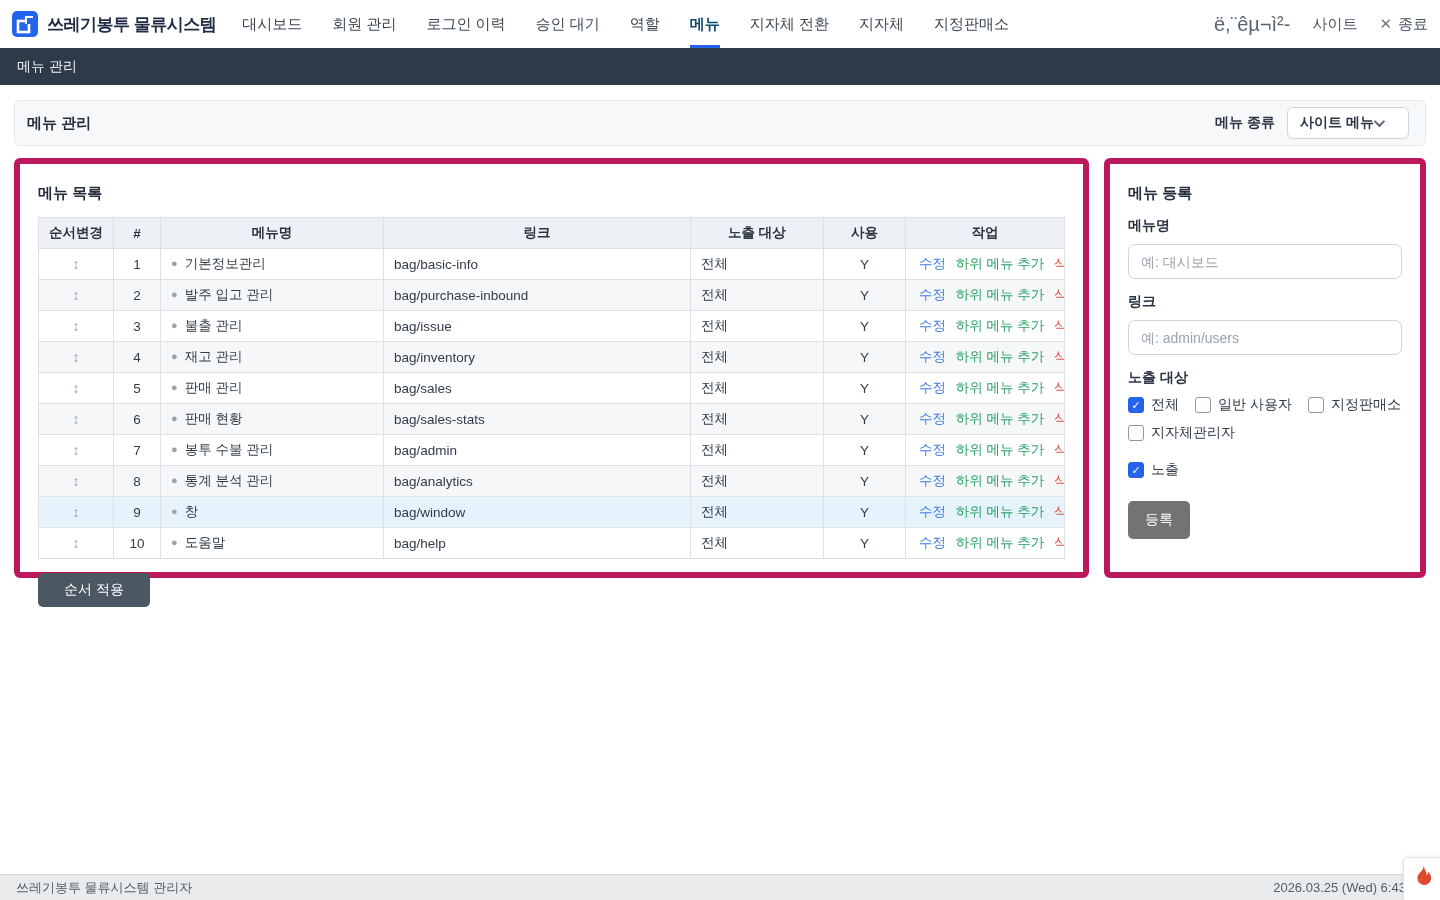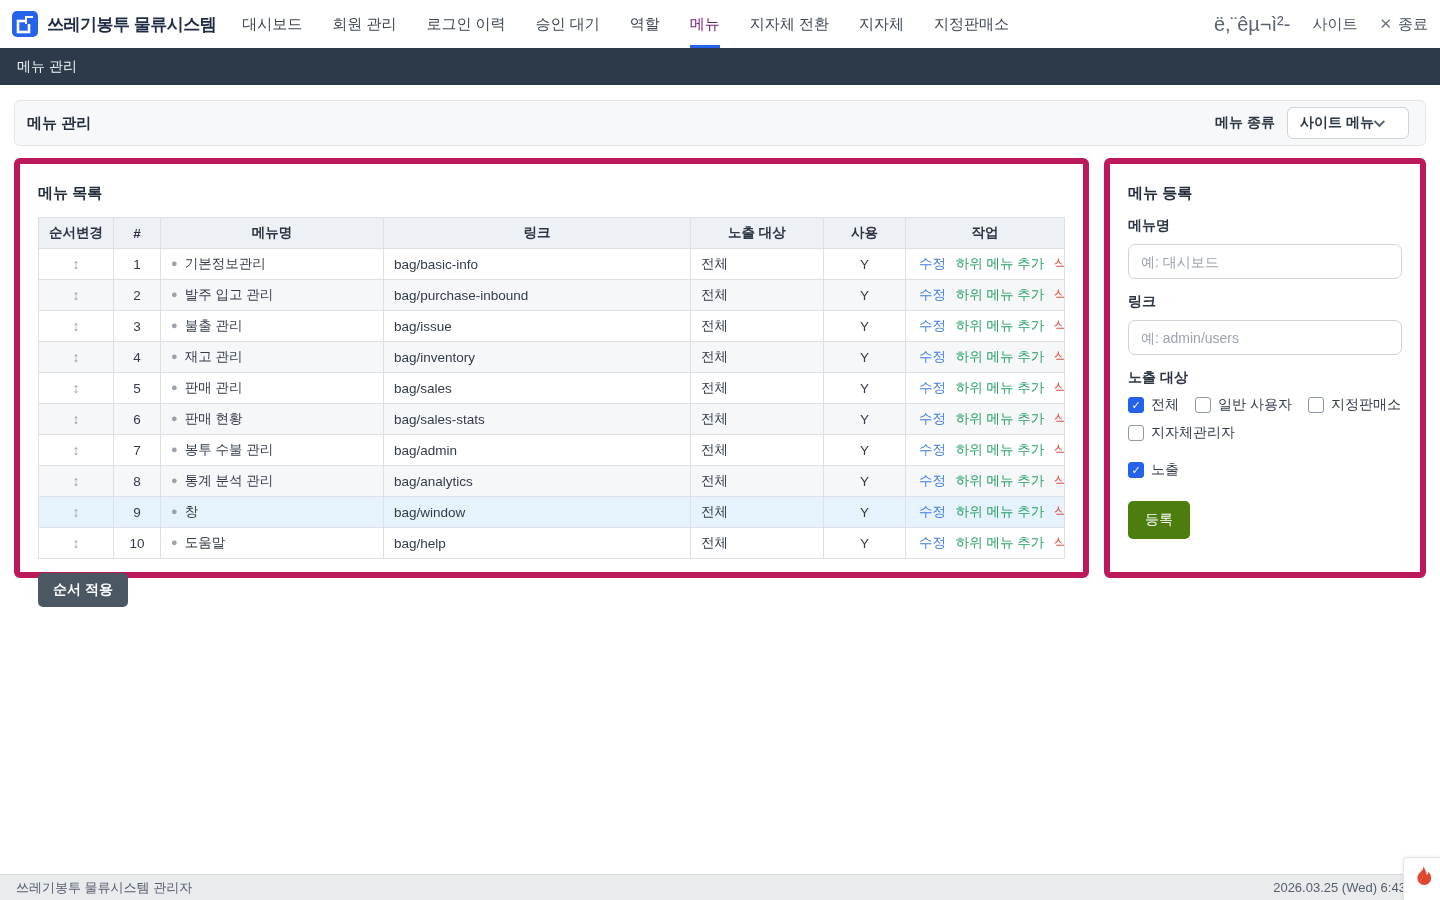--- a/index.html
+++ b/index.html
@@ -32,21 +32,21 @@
     flex: 0 0 auto;
   }
   .logo svg { position: absolute; inset: 0; }
   .brand-title { font-size: 17px; font-weight: bold; color: #1f2b44; letter-spacing: -0.5px; white-space: nowrap; }
   .nav-items { display: flex; align-items: center; gap: 30px; height: 48px; }
   .nav-item {
     font-size: 15px; color: #3d4754; cursor: pointer;
     height: 48px; display: flex; align-items: center;
     position: relative; white-space: nowrap;
   }
-  .nav-item.active { color: #701a75; font-weight: normal; }
+  .nav-item.active { color: #0c4a6e; font-weight: bold; }
   .nav-item.active::after {
     content: ""; position: absolute; left: 0; right: 0; bottom: 0;
     height: 3px; background: #2563eb;
   }
   .nav-right { margin-left: auto; display: flex; align-items: center; gap: 22px; }
   .nav-user { font-size: 20px; color: #5a6472; white-space: nowrap; }
   .nav-link { font-size: 15px; color: #4a5462; cursor: pointer; white-space: nowrap; }
   .nav-logout { display: flex; align-items: center; gap: 6px; font-size: 15px; color: #4a5462; cursor: pointer; }
   .x-icon { font-size: 15px; color: #6b7583; }
 
@@ -137,23 +137,22 @@
   .link-del { color: #e25248; cursor: pointer; margin: 0 3px; }
 
   .apply-order-btn {
     margin-top: 14px;
     background: #4b5763;
     color: #ffffff;
     border: none;
     border-radius: 5px;
     font-size: 14px;
     font-family: inherit;
-    padding: 8px 15px;
+    padding: 8px 26px;
     cursor: pointer;
-    font-weight: bold;
   }
 
   
   .form-label { font-size: 14px; font-weight: bold; color: #2b3442; margin: 14px 0 9px 0; }
   .text-input {
     width: 100%;
     height: 35px;
     border: 1px solid #cfd4da;
     border-radius: 7px;
     padding: 0 12px;
@@ -176,21 +175,21 @@
   }
   .cbox.checked {
     background: #2563eb;
     border-color: #2563eb;
     color: #ffffff;
     font-size: 11px; font-weight: bold;
   }
   .visible-check { margin-top: 19px; }
   .submit-btn {
     margin-top: 22px;
-    background: #4d7c0f;
+    background: #737373;
     color: #ffffff;
     border: none;
     border-radius: 5px;
     font-size: 14px;
     font-family: inherit;
     padding: 10px 17px;
     cursor: pointer;
   }
 
   

